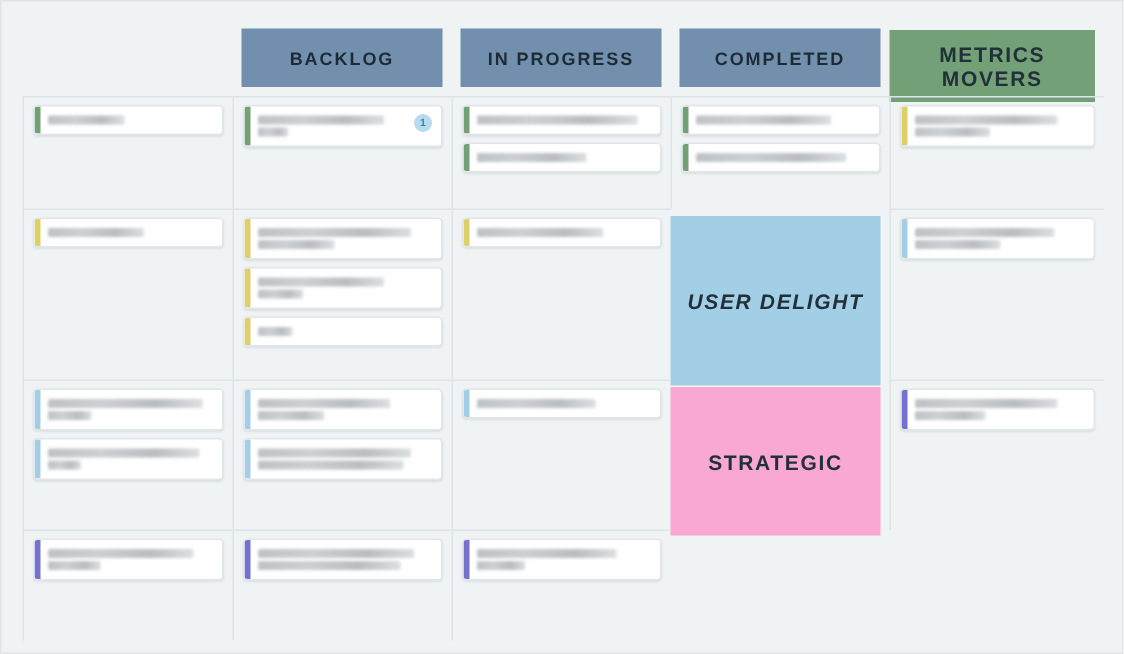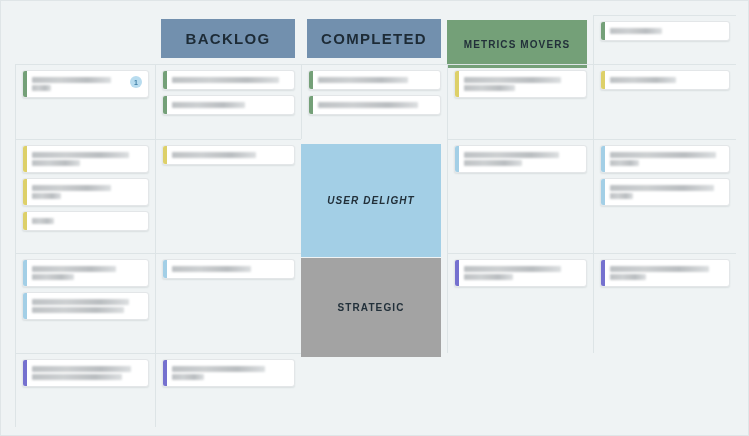--- a/index.html
+++ b/index.html
@@ -31,36 +31,36 @@
     grid-template-columns: 140px 146px 146px 146px 143px;
     grid-template-rows: 49px 75px 114px 100px 74px;
   }
 
   
   .hdr-spacer { }
   .col-head {
     margin: 4px 6px 6px 6px;
     background: #7290ae;
     color: #1d2b36;
-    font-size: 15px;
+    font-size: 12px;
     font-weight: bold;
     letter-spacing: 1.3px;
     display: flex;
     align-items: center;
     justify-content: center;
     text-transform: uppercase;
   }
 
   
   .row-label {
     margin: 4px 6px 6px 0px;
     display: flex;
     align-items: center;
     justify-content: center;
-    font-size: 10px;
+    font-size: 14px;
     font-weight: bold;
     letter-spacing: 1.1px;
     color: #22303a;
     text-transform: uppercase;
     text-align: center;
   }
 
   
   .cell {
     position: relative;
@@ -122,20 +122,21 @@
     margin-top: 1px;
   }
 </style>
 </head>
 <body>
 
 <div class="board">
   <div class="grid" id="grid">
       <div class="hdr-spacer"></div>
       <div class="col-head">BACKLOG</div>
+      <div class="col-head">IN PROGRESS</div>
       <div class="col-head">COMPLETED</div>
       <div class="rowlab-wrap">
         <div class="row-label" style="background: rgb(116, 160, 120); height: 100%;">METRICS MOVERS</div>
       </div>
       <div class="cell">
         <div class="card">
           <span class="accent" style="background: rgb(116, 160, 120);"></span>
           <div class="card-body">
             <div class="tline" style="width: 46%;"></div>
           </div>
@@ -272,21 +273,21 @@
       </div>
       <div class="cell">
         <div class="card">
           <span class="accent" style="background: rgb(163, 207, 230);"></span>
           <div class="card-body">
             <div class="tline" style="width: 68%;"></div>
           </div>
         </div>
       </div>
       <div class="rowlab-wrap">
-        <div class="row-label" style="background: #a3a3a3; height: 100%;">STRATEGIC</div>
+        <div class="row-label" style="background: #f9a8d4; height: 100%;">STRATEGIC</div>
       </div>
       <div class="cell">
         <div class="card">
           <span class="accent" style="background: rgb(117, 113, 207);"></span>
           <div class="card-body">
             <div class="tline" style="width: 84%;"></div>
             <div class="tline" style="width: 42%;"></div>
           </div>
         </div>
       </div>

